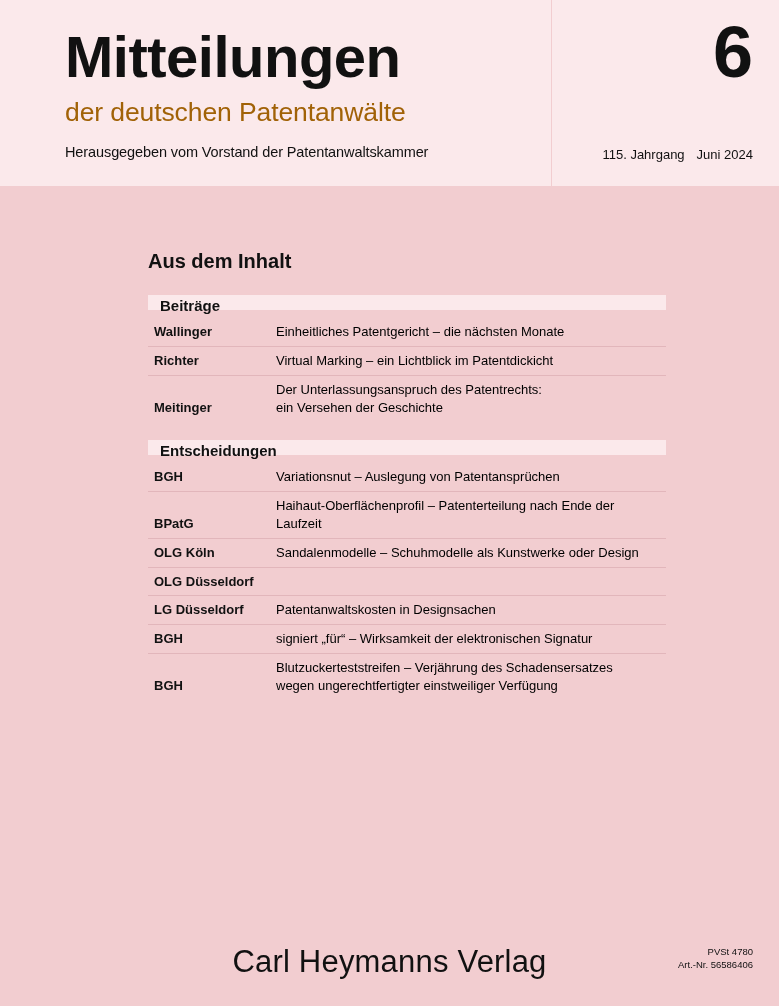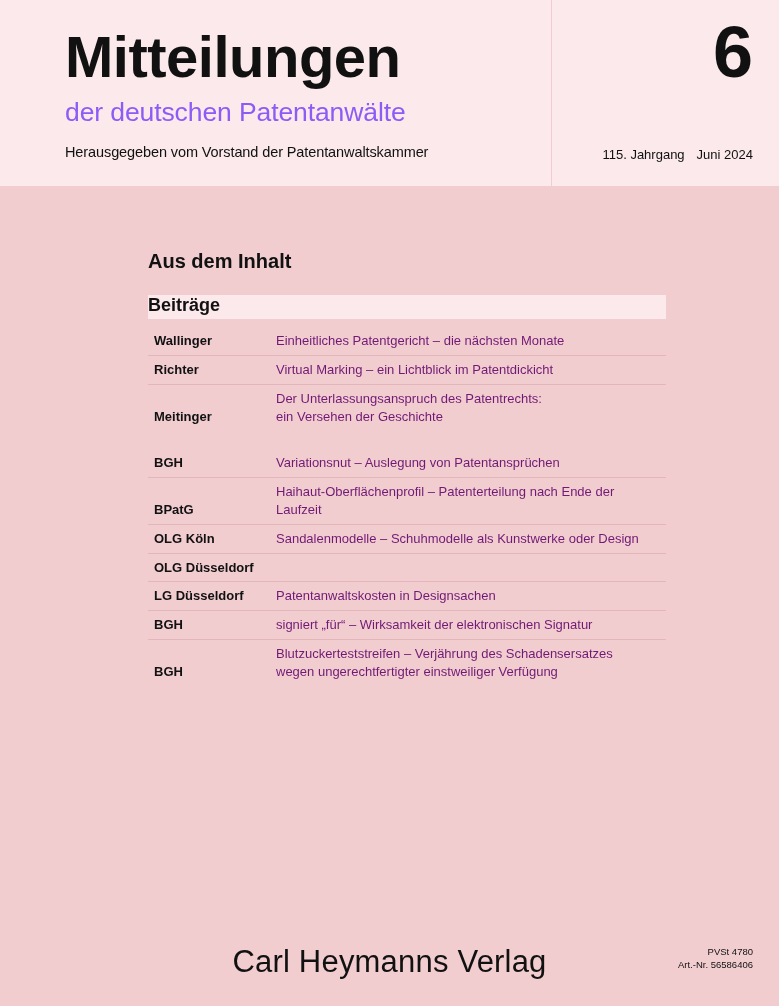--- a/index.html
+++ b/index.html
@@ -42,21 +42,21 @@
     font-weight: bold;
     letter-spacing: -0.5px;
     line-height: 1;
     color: #111;
     margin: 0;
   }
   .masthead-sub {
     font-size: 26.5px;
     line-height: 1.1;
     margin-top: 12px;
-    color: #8b5cf6;
+    color: #a16207;
     letter-spacing: -0.1px;
   }
   .masthead-pub {
     font-size: 14.5px;
     margin-top: 17px;
     color: #111;
     letter-spacing: -0.1px;
   }
   .issue-number {
     position: absolute;
@@ -87,24 +87,24 @@
     width: 518px;
   }
   .contents-heading {
     font-size: 20px;
     font-weight: bold;
     color: #111;
     margin-bottom: 22px;
   }
   .section-bar {
     background: #fbe9eb;
-    height: 24px;
+    height: 15px;
     line-height: 21px;
-    padding-left: 0;
-    font-size: 18px;
+    padding-left: 12px;
+    font-size: 15px;
     font-weight: bold;
     color: #111;
     box-sizing: border-box;
     margin-bottom: 8px;
   }
   .entry {
     display: flex;
     align-items: flex-end;
     padding: 5px 0 5px 6px;
     box-sizing: border-box;
@@ -113,21 +113,21 @@
     width: 122px;
     flex: 0 0 122px;
     font-size: 13px;
     font-weight: bold;
     color: #111;
     line-height: 1.38;
   }
   .entry-title {
     flex: 1;
     font-size: 13px;
-    color: #701a75;
+    color: #000000;
     line-height: 1.38;
   }
   .section-gap {
     height: 18px;
   }
   .entry-sep {
     height: 1px;
     background: #e2b6bb;
     margin: 0;
   }
@@ -192,20 +192,21 @@
 
     <div class="entry">
       <div class="entry-author">Meitinger</div>
       <div class="entry-title">Der Unterlassungsanspruch des Patentrechts:<br>ein Versehen der Geschichte</div>
     </div>
   </div>
 
   <div class="section-gap"></div>
 
   <div>
+    <div class="section-bar">Entscheidungen</div>
 
     <div class="entry">
       <div class="entry-author">BGH</div>
       <div class="entry-title">Variationsnut – Auslegung von Patentansprüchen</div>
     </div>
     <div class="entry-sep"></div>
 
     <div class="entry">
       <div class="entry-author">BPatG</div>
       <div class="entry-title">Haihaut-Oberflächenprofil – Patenterteilung nach Ende der<br>Laufzeit</div>

